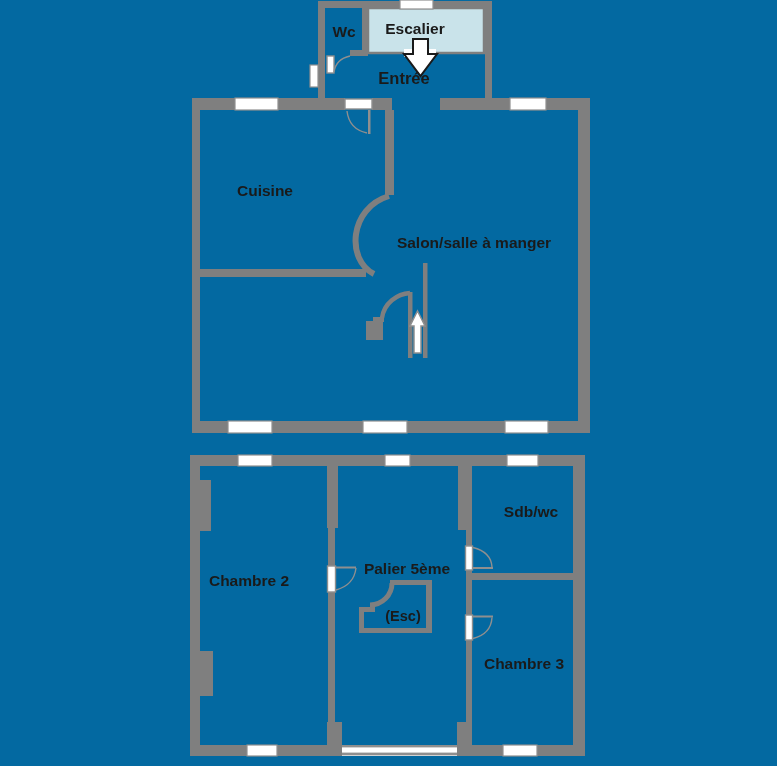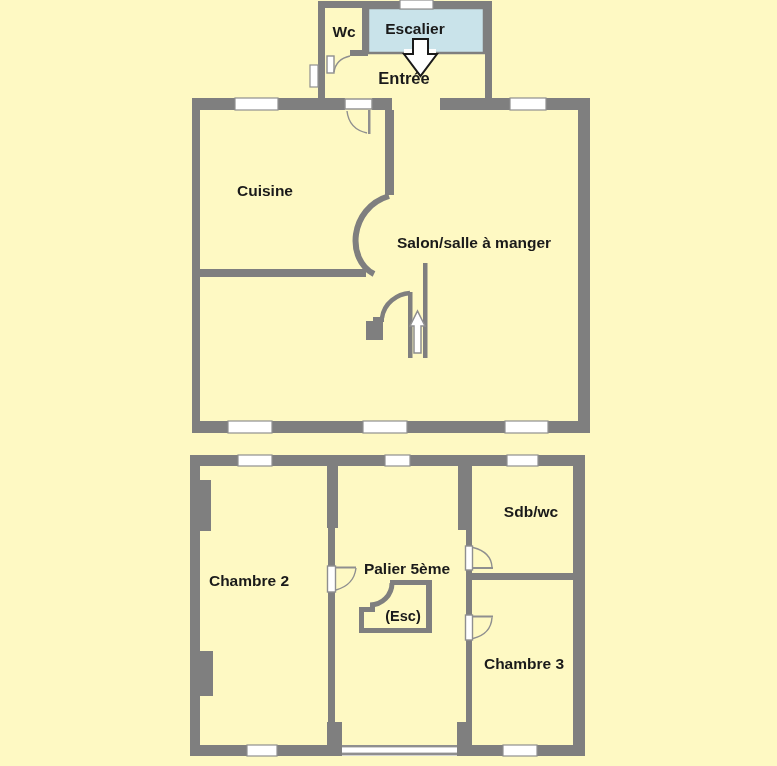--- a/index.html
+++ b/index.html
@@ -1,16 +1,16 @@
 <!DOCTYPE html>
 <html><head>
 <meta charset="utf-8">
 <style>
   html,body{margin:0;padding:0;background:#ffffff;}
-  .stage{position:relative;width:777px;height:766px;background:#fef9c3;overflow:hidden;}
+  .stage{position:relative;width:777px;height:766px;background:#0369a1;overflow:hidden;}
   svg{display:block;}
   .lbl{font-family:"Liberation Sans","DejaVu Sans",sans-serif;font-weight:bold;font-size:15.5px;}
   .lbl-small{font-family:"Liberation Sans","DejaVu Sans",sans-serif;font-weight:bold;font-size:14.5px;}
   .lbl-big{font-family:"Liberation Sans","DejaVu Sans",sans-serif;font-weight:bold;font-size:16.5px;}
 </style>
 </head>
 <body>
 
 <div class="stage">
 <svg width="777" height="766" viewBox="0 0 777 766">

